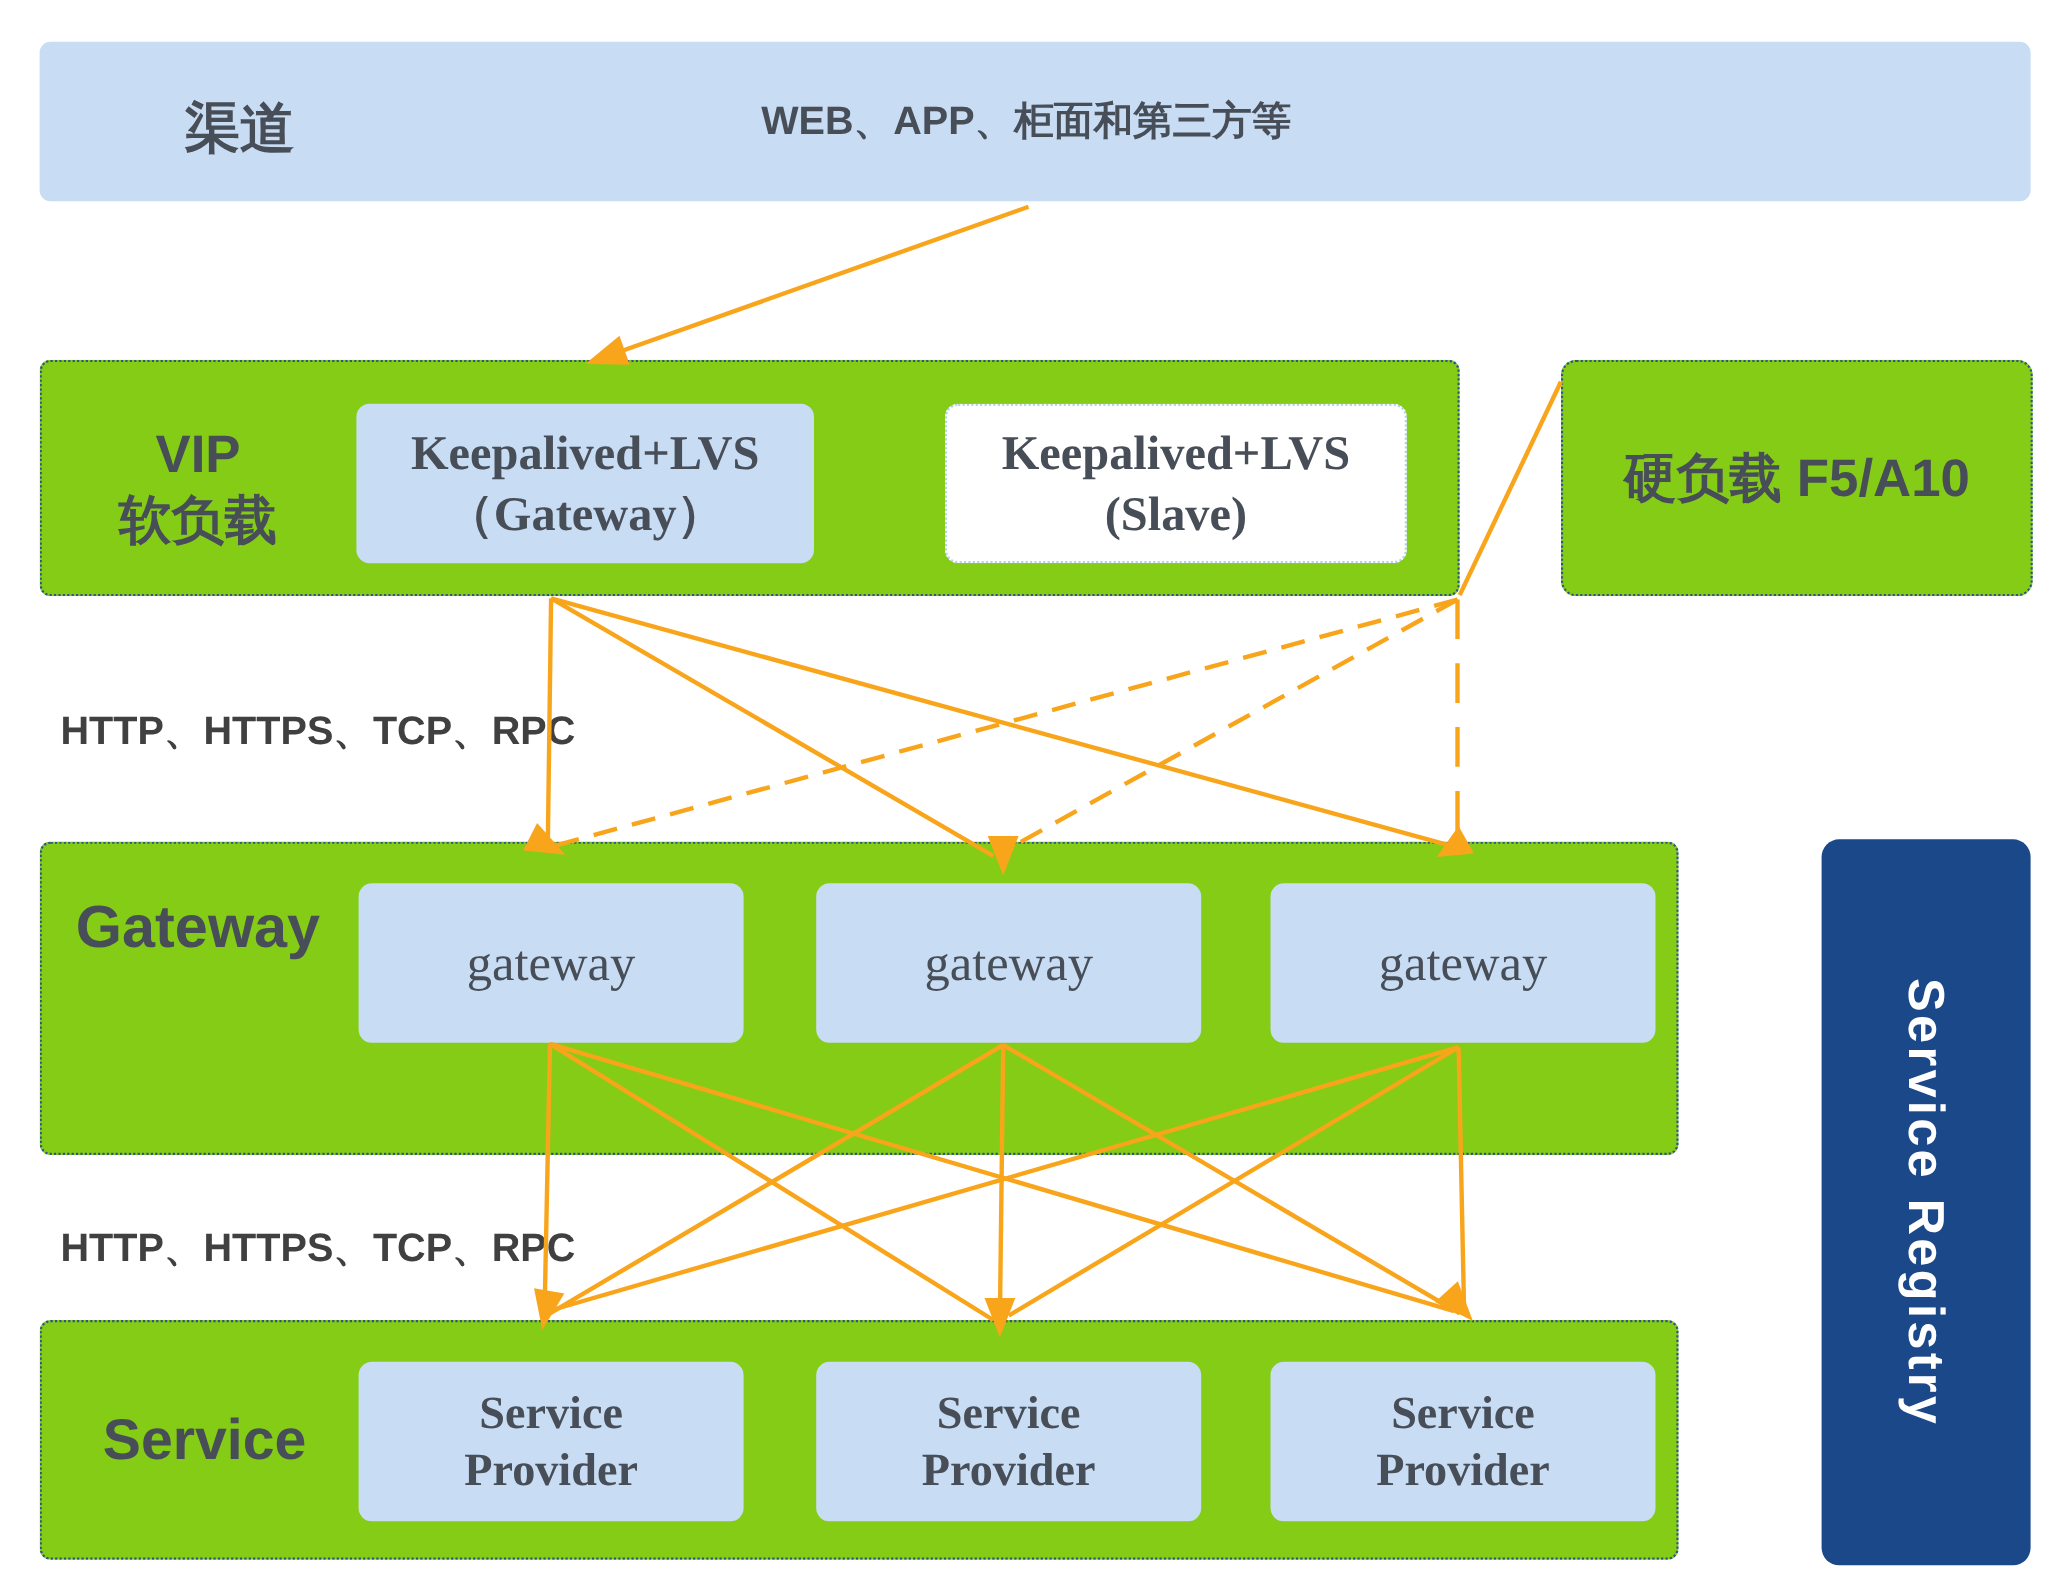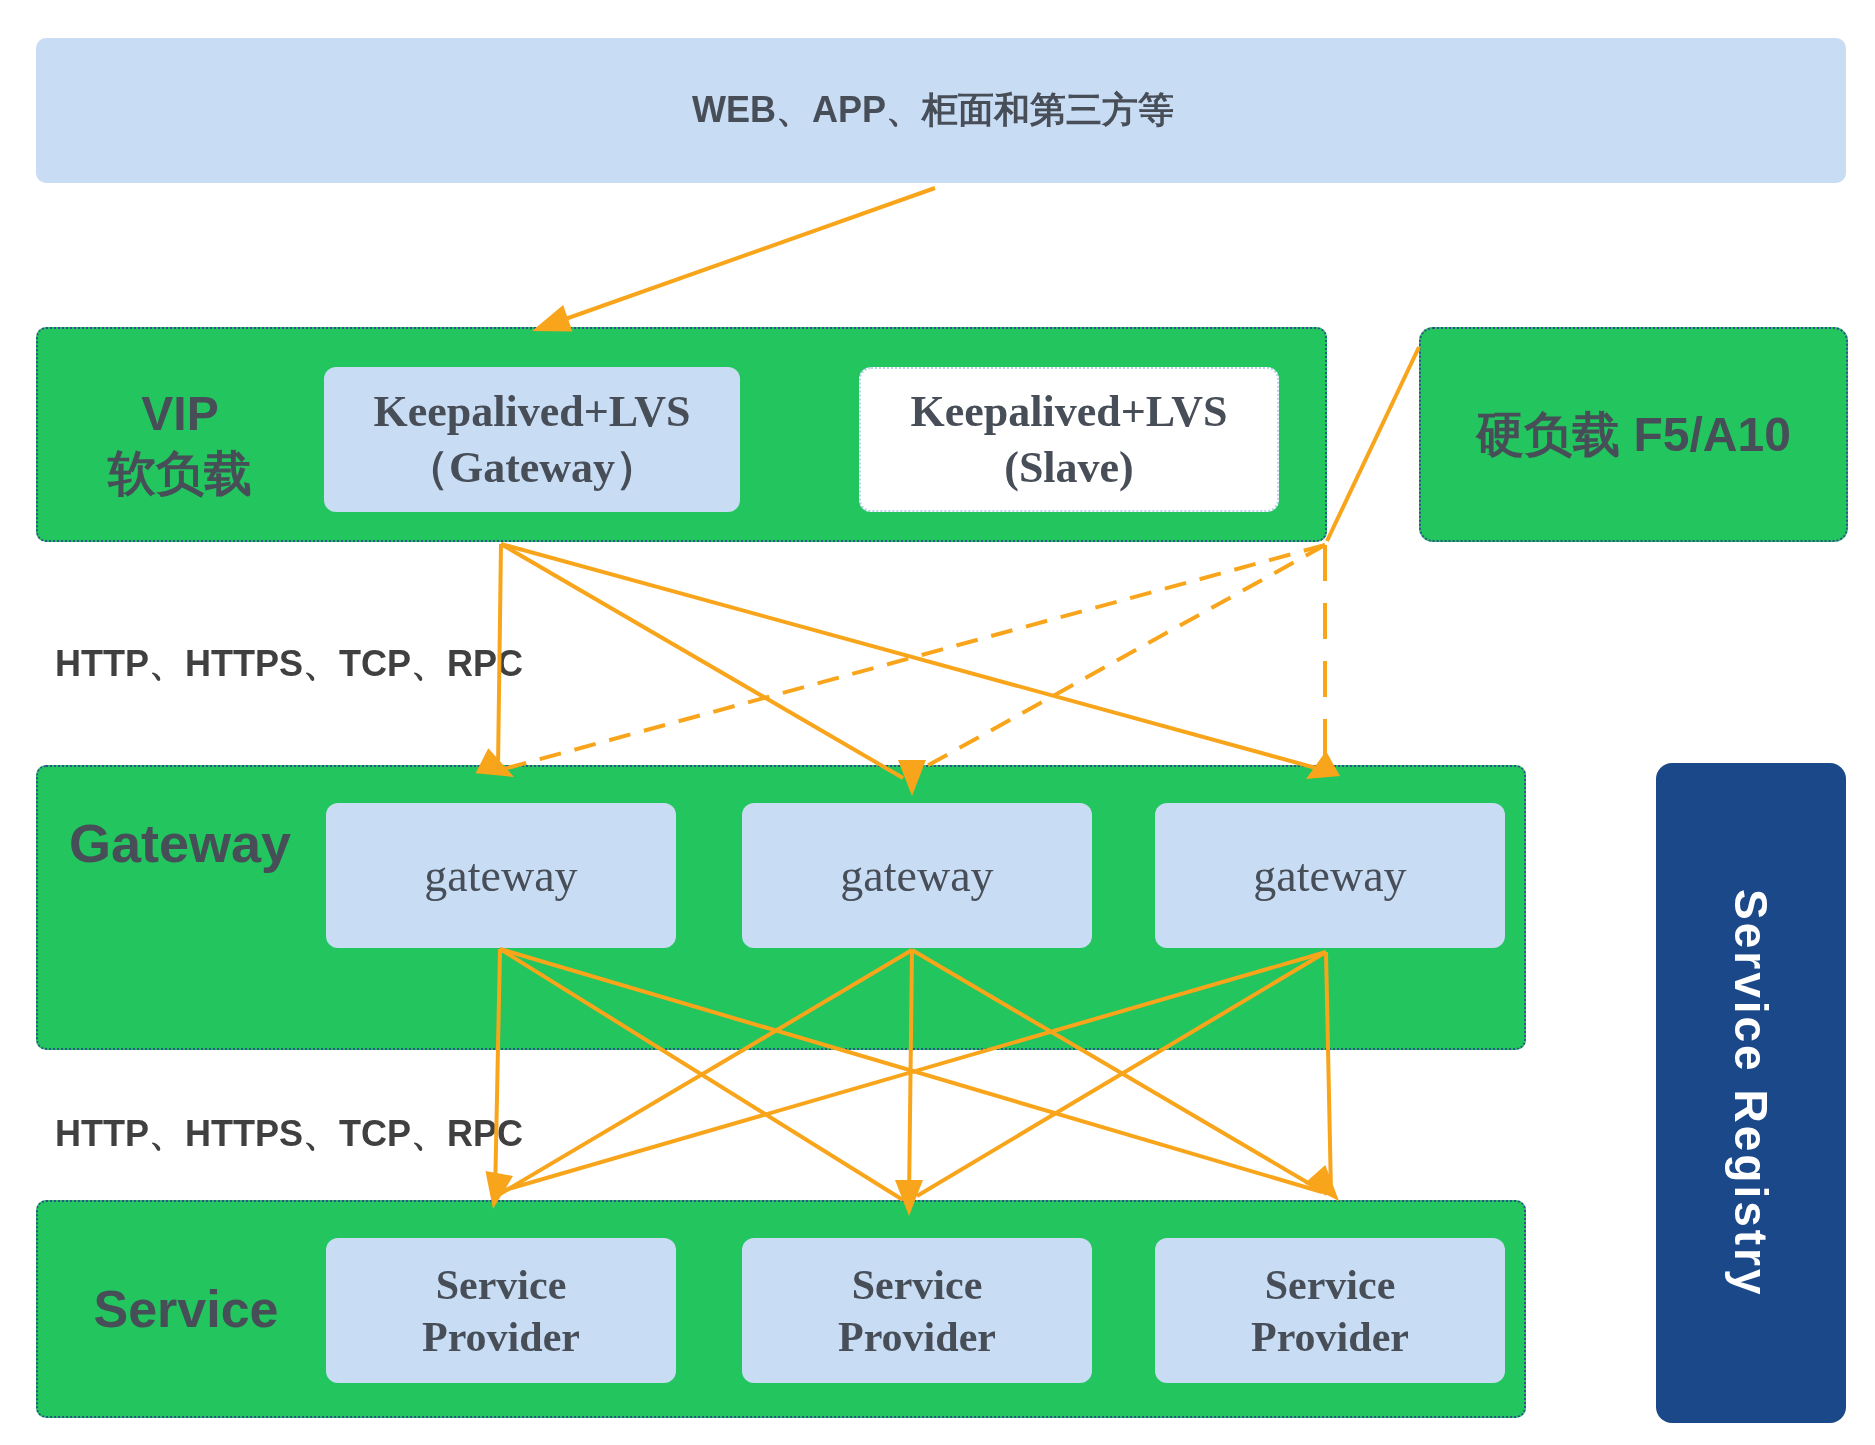--- a/index.html
+++ b/index.html
@@ -17,21 +17,21 @@
   .banner-label {
     left:98px; top:84px; width:240px; text-align:center;
     font-size:50px; font-weight:bold; color:#474E58;
   }
   .banner-value {
     left:433px; top:86px; width:1000px; text-align:center;
     font-size:36px; font-weight:bold; color:#474E58;
   }
   
   .dotted {
-    border:2px dotted #2D5486; border-radius:10px; background:#22c55e;
+    border:2px dotted #2D5486; border-radius:10px; background:#84cc16;
     box-sizing:border-box;
   }
   .vip-container     { left:36px;  top:327px; width:1291px; height:215px; }
   .f5-box            { left:1419px; top:327px; width:429px; height:215px; border-radius:14px;
                        display:flex; align-items:center; justify-content:center;
                        font-size:48px; font-weight:bold; }
   .gateway-container { left:36px;  top:765px; width:1490px; height:285px; }
   .service-container { left:36px;  top:1200px; width:1490px; height:218px; }
 
   .section-label { font-weight:bold; color:#474E58; text-align:center; }
@@ -72,20 +72,21 @@
   }
 
   .connector-layer { left:0; top:0; width:1875px; height:1445px; pointer-events:none; }
 </style>
 </head>
 <body>
 
 <div class="canvas">
 
   <div class="abs banner"></div>
+  <div class="abs banner-label">渠道</div>
   <div class="abs banner-value">WEB、APP、柜面和第三方等</div>
 
   <div class="abs dotted vip-container"></div>
   <div class="abs section-label vip-label">
     <div>VIP</div>
     <div>软负载</div>
   </div>
   <div class="abs node master-box">
     <div>Keepalived+LVS</div>
     <div>（Gateway）</div>

